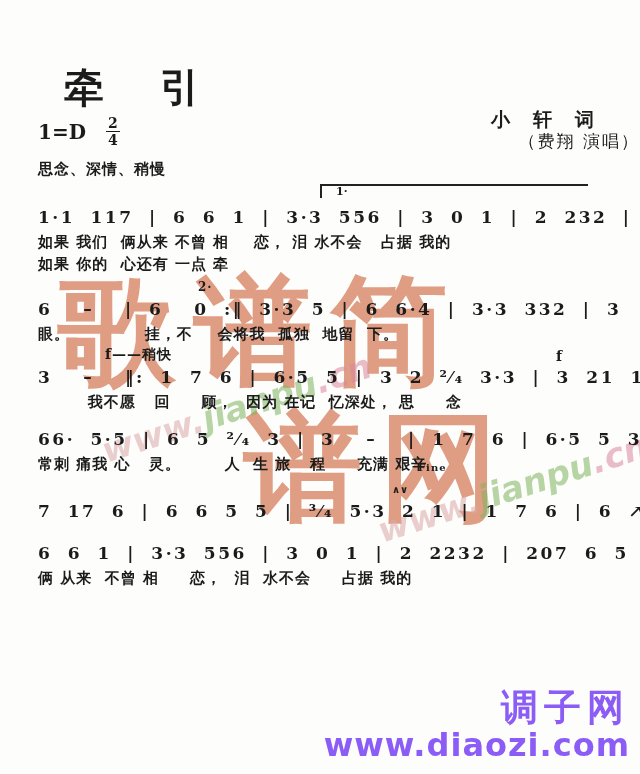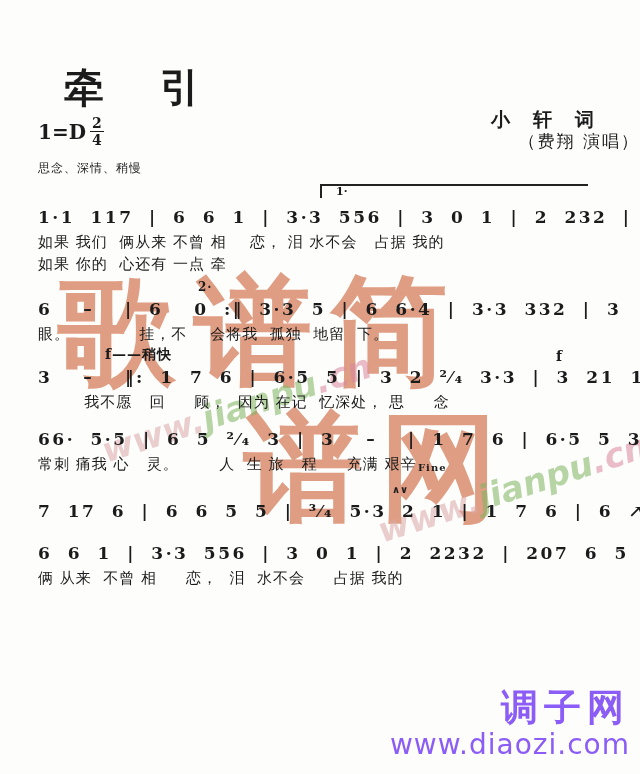--- a/index.html
+++ b/index.html
@@ -15,47 +15,47 @@
   .title{
     position:absolute;top:52px;left:0;width:100%;
     text-align:left;
     font-size:40px;font-weight:bold;
     letter-spacing:1.4em;text-indent:1.4em;
     margin:8px;
   }
   .meta-row{position:absolute;top:108px;left:0;width:100%;height:55px;}
   .key-sig{
     position:absolute;left:38px;top:8px;
-    font-size:20px;font-weight:bold;display:flex;align-items:center;gap:4px;
+    font-size:20px;font-weight:bold;display:flex;align-items:center;gap:20px;
   }
   .frac{display:inline-flex;flex-direction:column;align-items:center;line-height:1;font-size:14px;font-weight:bold;}
   .frac .num{border-bottom:1.5px solid #1b1b1b;padding:0 2px 1px;}
   .frac .den{padding-top:1px;}
   .performer{
     position:absolute;left:0;width:100%;top:22px;text-align:right;
     font-size:17px;letter-spacing:2px;
   }
   .credits{
     position:absolute;right:44px;top:0;text-align:left;
     font-size:19px;font-weight:bold;line-height:23px;letter-spacing:2px;
   }
   .tempo{
     position:absolute;top:160px;left:38px;
-    font-size:12px;font-weight:normal;letter-spacing:1px;
+    font-size:15px;font-weight:bold;letter-spacing:1px;
   }
   
   .score{position:absolute;top:188px;left:0;width:640px;}
   .system{position:relative;padding:14px 0 0 38px;}
   .notes{
     font-size:17px;font-weight:bold;
     letter-spacing:2.5px;word-spacing:7px;
     white-space:pre;line-height:26px;
   }
   .lyrics{
-    font-size:15px;font-weight:normal;
+    font-size:15px;font-weight:bold;
     white-space:pre;line-height:20px;letter-spacing:1px;
     margin-top:2px;
   }
   .volta1{
     position:absolute;top:-4px;left:320px;width:252px;height:12px;
     border-top:2px solid #222;border-left:2px solid #222;
     font-size:11px;font-weight:bold;padding:0 0 0 14px;line-height:12px;
   }
   .anno{position:absolute;font-weight:bold;font-size:13px;letter-spacing:1px;}
   .a-volta2{top:-6px;left:198px;font-size:12px;}
@@ -81,21 +81,21 @@
   .wm-url2{top:468px;left:372px;}
   .wm-www{color:#dba8a8;}
   .wm-mid{color:#7fb35f;}
   .wm-tld{color:#d9879d;}
   
   .wm-site{
     position:absolute;right:10px;bottom:12px;text-align:right;
     font-family:"DejaVu Sans",sans-serif;color:#8b5cf6;
   }
   .wm-site-name{font-size:37px;font-weight:bold;letter-spacing:6px;line-height:40px;}
-  .wm-site-url{font-size:28px;font-weight:normal;letter-spacing:1px;line-height:34px;}
+  .wm-site-url{font-size:32px;font-weight:bold;letter-spacing:1px;line-height:34px;}
 </style>
 </head>
 <body>
 
 <div class="page">
 
   <div class="wm-center">
     <div class="wm-big wm-big1">歌谱简</div>
     <div class="wm-big wm-big2">谱网</div>
     <div class="wm-url wm-url1"><span class="wm-www">www.</span><span class="wm-mid">jianpu</span><span class="wm-tld">.cn</span></div>

